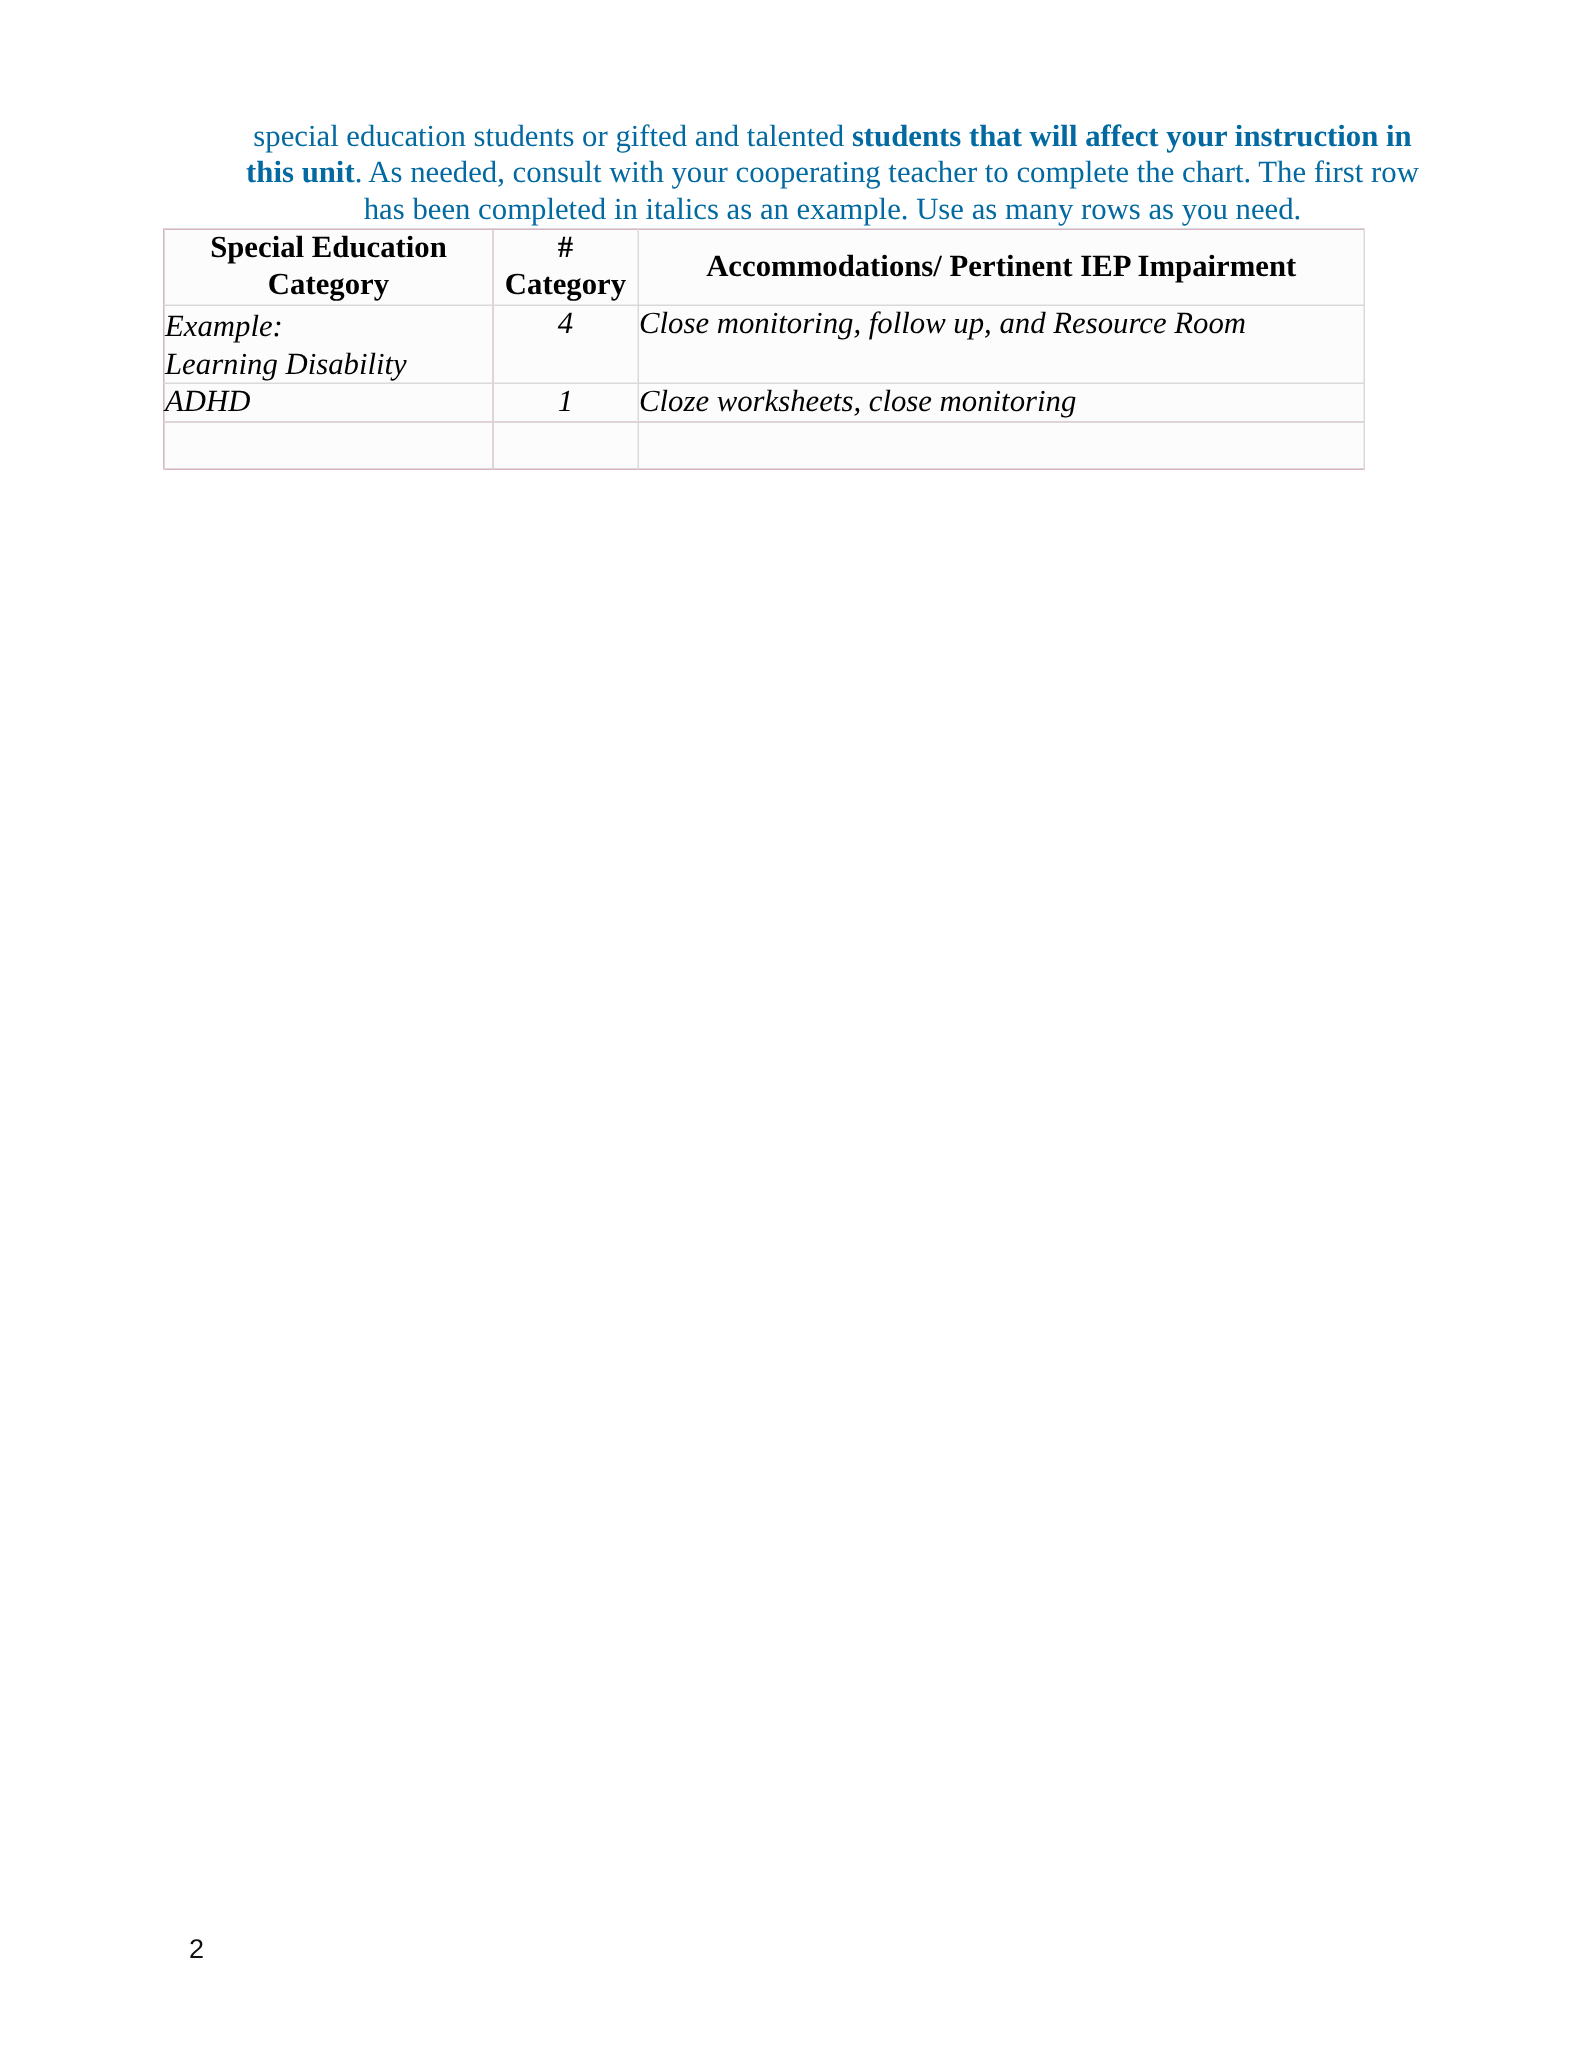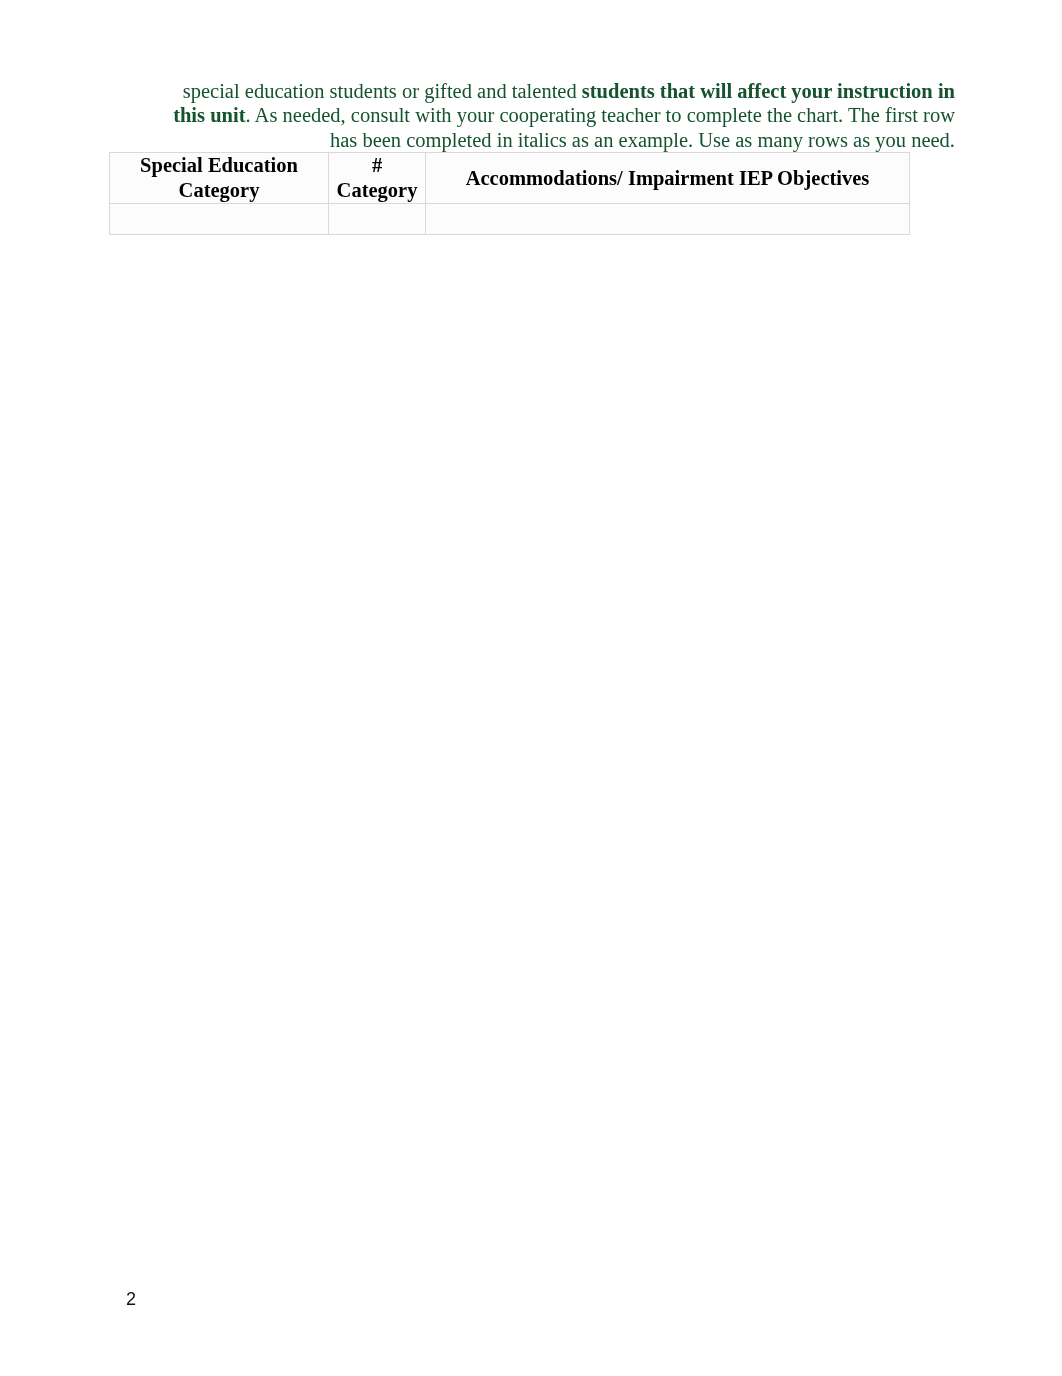--- a/index.html
+++ b/index.html
@@ -23,22 +23,22 @@
   }
 
   
   .intro-paragraph {
     position: absolute;
     left: 155px;
     top: 58px;
     width: 800px;
     font-size: 20.5px;
     line-height: 24.5px;
-    text-align: right;
-    color: #14532d;
+    text-align: center;
+    color: #0369a1;
   }
   .intro-paragraph b {
     font-weight: bold;
   }
 
   
   .iep-table-wrap {
     position: absolute;
     left: 109px;
     top: 152px;
@@ -137,24 +137,34 @@
     <table class="iep-table">
       <colgroup>
         <col class="c-cat">
         <col class="c-num">
         <col class="c-acc">
       </colgroup>
       <thead>
         <tr>
           <th class="hdr-cell">Special Education Category</th>
           <th class="hdr-cell"># Category</th>
-          <th class="hdr-cell acc">Accommodations/ Impairment IEP Objectives</th>
+          <th class="hdr-cell acc">Accommodations/ Pertinent IEP Impairment</th>
         </tr>
       </thead>
       <tbody>
+        <tr class="row-tall">
+          <td class="cell-cat">Example:<br>Learning Disability</td>
+          <td class="cell-num">4</td>
+          <td class="cell-acc">Close monitoring, follow up, and Resource Room</td>
+        </tr>
+        <tr>
+          <td class="cell-cat">ADHD</td>
+          <td class="cell-num">1</td>
+          <td class="cell-acc">Cloze worksheets, close monitoring</td>
+        </tr>
         <tr class="empty-row">
           <td class="cell-cat cell-empty"></td>
           <td class="cell-num cell-empty"></td>
           <td class="cell-acc cell-empty"></td>
         </tr>
       </tbody>
     </table>
   </div>
 
   <div class="page-number">2</div>

